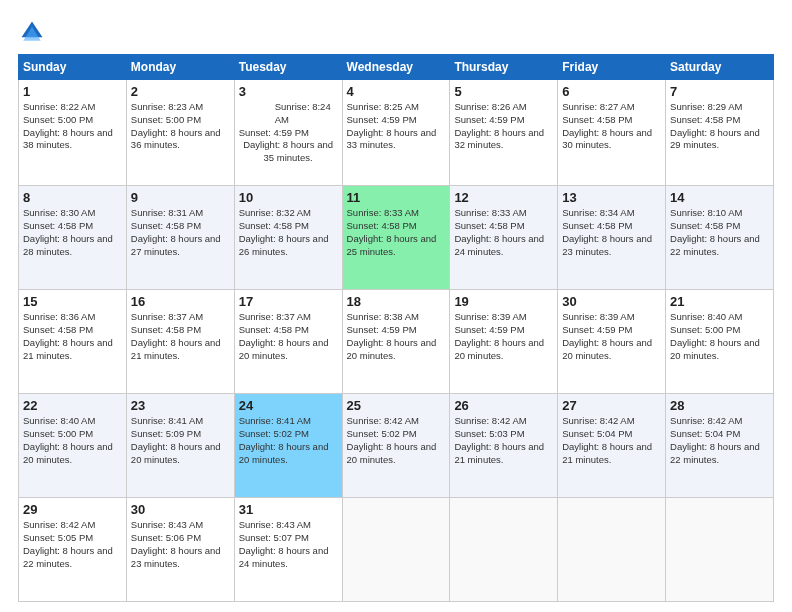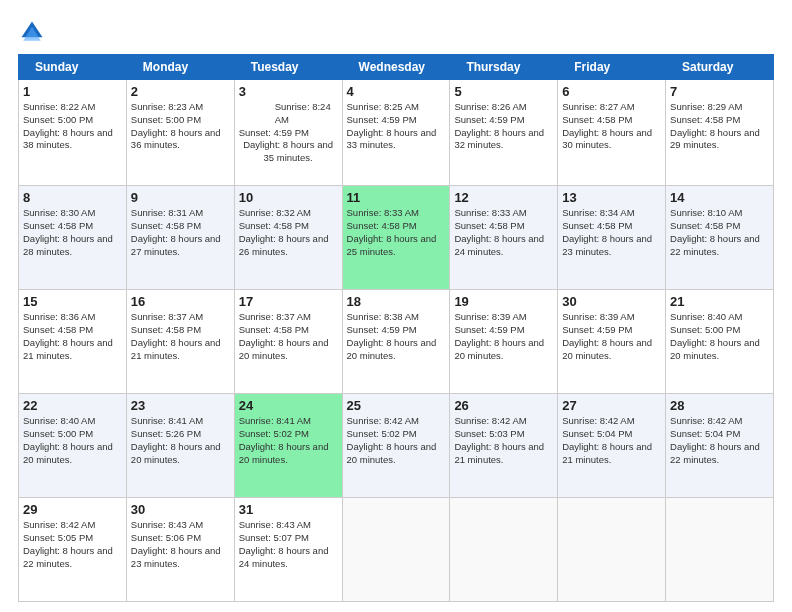--- a/index.html
+++ b/index.html
@@ -64,21 +64,21 @@
       flex: 1;
       border-collapse: collapse;
       width: 100%;
       table-layout: fixed;
     }
     .calendar th {
       background: #1a6bbf;
       color: white;
       font-size: 12px;
       font-weight: bold;
-      padding: 5px 16px;
+      padding: 5px 4px;
       text-align: left;
       border: 1px solid #1a6bbf;
     }
     .calendar td {
       border: 1px solid #ccc;
       vertical-align: top;
       padding: 4px 4px;
       font-size: 9.5px;
       color: #333;
       background: #fff;
@@ -267,24 +267,24 @@
         <tr>
           <td style="background: rgb(240, 244, 250);">
             <span class="day-num">22</span>
             <span style="display: block; line-height: 1.35;">Sunrise: 8:40 AM</span>
             <span style="display: block; line-height: 1.35;">Sunset: 5:00 PM</span>
             <span style="display: block; line-height: 1.35;">Daylight: 8 hours and 20 minutes.</span>
           </td>
           <td style="background: rgb(240, 244, 250);">
             <span class="day-num">23</span>
             <span style="display: block; line-height: 1.35;">Sunrise: 8:41 AM</span>
-            <span style="display: block; line-height: 1.35;">Sunset: 5:26 PM</span>
-            <span style="display: block; line-height: 1.35;">Daylight: 8 hours and 20 minutes.</span>
-          </td>
-          <td style="background: #86efac;">
+            <span style="display: block; line-height: 1.35;">Sunset: 5:09 PM</span>
+            <span style="display: block; line-height: 1.35;">Daylight: 8 hours and 20 minutes.</span>
+          </td>
+          <td style="background: #7dd3fc;">
             <span class="day-num">24</span>
             <span style="display: block; line-height: 1.35;">Sunrise: 8:41 AM</span>
             <span style="display: block; line-height: 1.35;">Sunset: 5:02 PM</span>
             <span style="display: block; line-height: 1.35;">Daylight: 8 hours and 20 minutes.</span>
           </td>
           <td style="background: rgb(240, 244, 250);">
             <span class="day-num">25</span>
             <span style="display: block; line-height: 1.35;">Sunrise: 8:42 AM</span>
             <span style="display: block; line-height: 1.35;">Sunset: 5:02 PM</span>
             <span style="display: block; line-height: 1.35;">Daylight: 8 hours and 20 minutes.</span>

